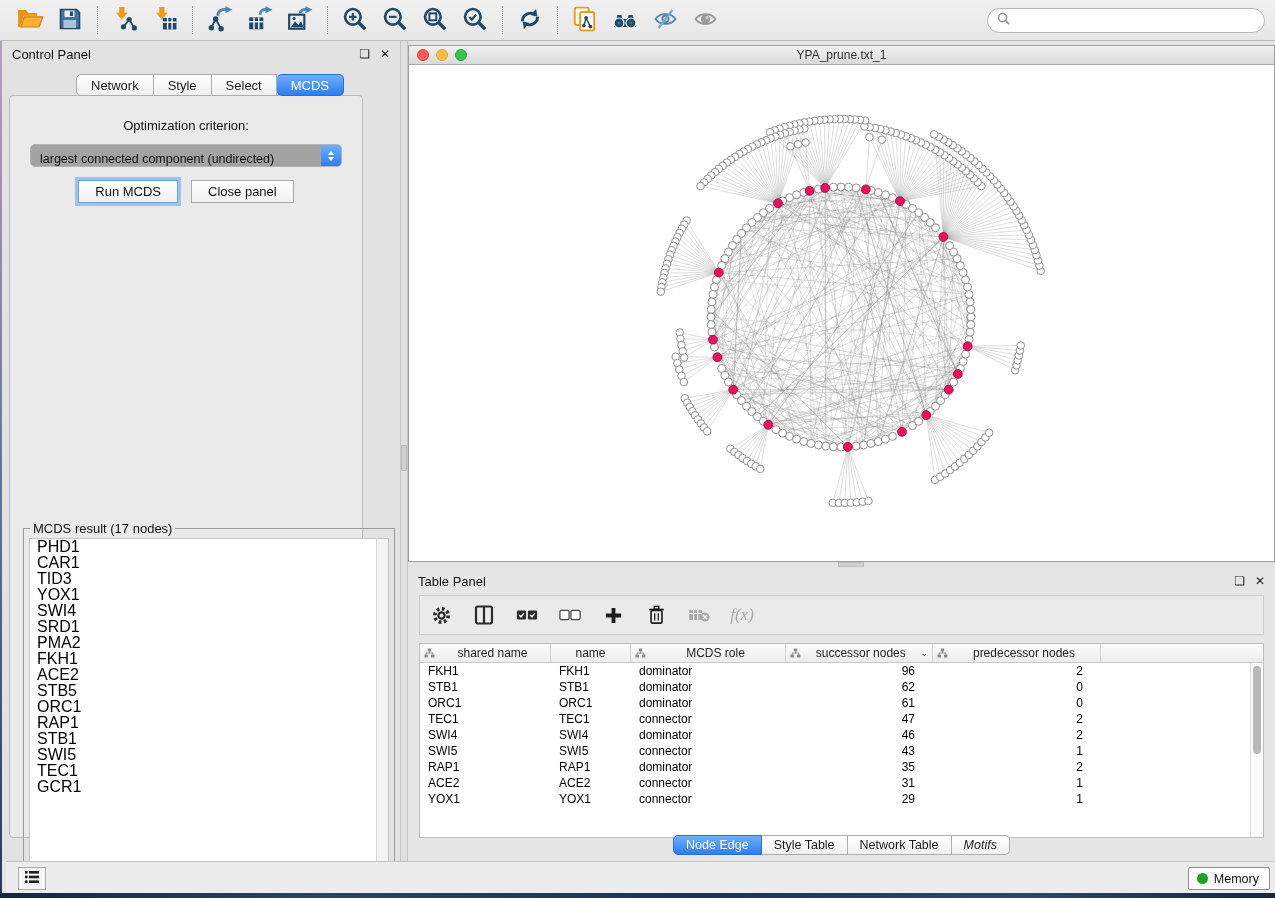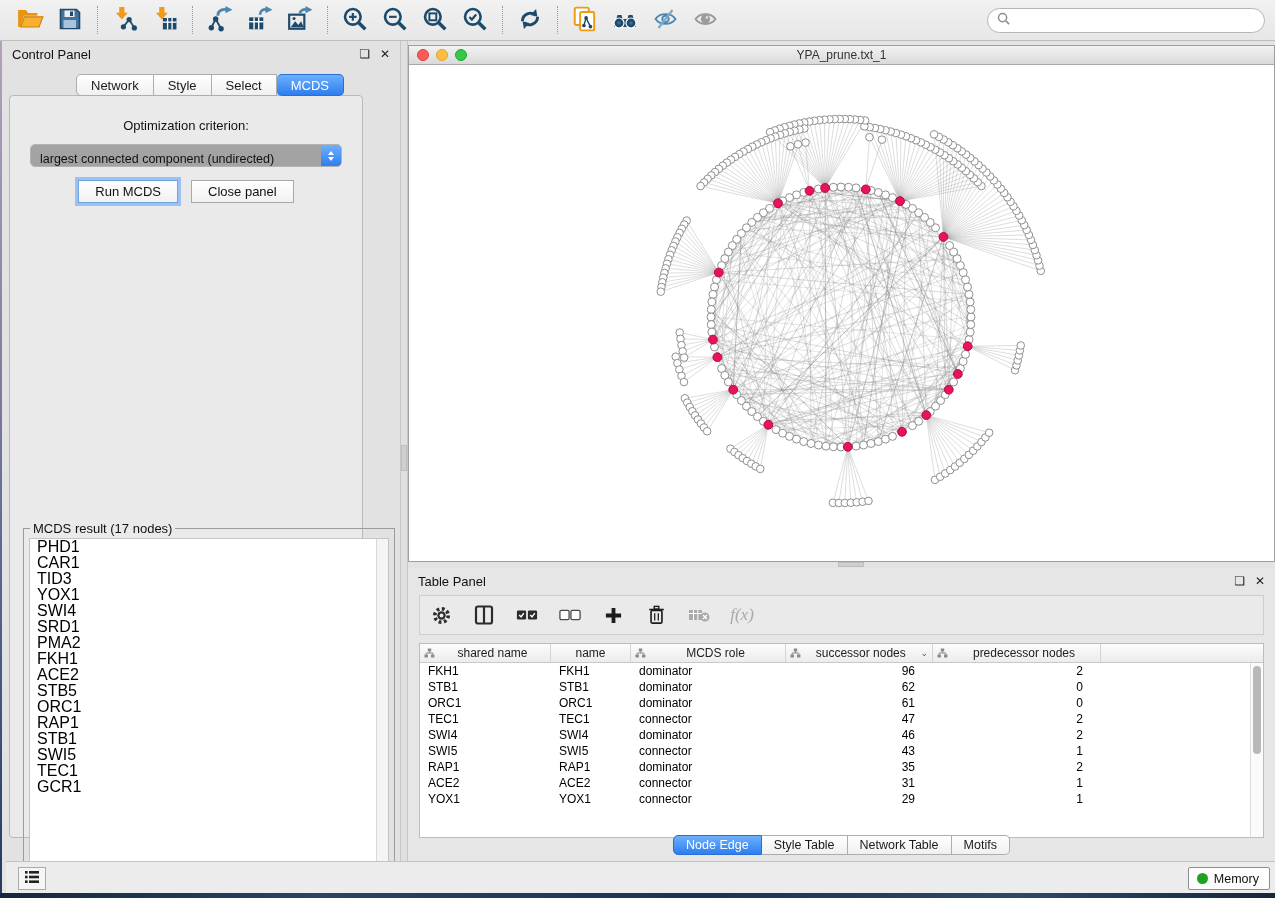--- a/index.html
+++ b/index.html
@@ -124,21 +124,21 @@
   .g-cell.txt { padding-left:8px; }
   .g-cell.num { text-align:right; padding-right:18px; }
   .grid-vscroll { position:absolute; right:0; top:19px; width:13px; bottom:0; background:#fbfbfb; border-left:1px solid #ddd; }
   .grid-vscroll .thumb { position:absolute; left:2px; top:3px; width:8px; height:88px; background:#b8b8b8; border-radius:5px; }
   .tp-tabs { position:absolute; left:0; right:0; top:267px; display:flex; justify-content:center; }
   .tp-tab {
     height:20px; padding:0 12px; background:linear-gradient(#ffffff,#f0f0f0);
     border:1px solid #adadad; border-left:none; font-size:12.5px; display:flex; align-items:center; color:#1a1a1a;
   }
   .tp-tab:first-child { border-left:1px solid #adadad; border-radius:5px 0 0 5px; }
-  .tp-tab:last-child { border-radius:0 5px 5px 0; }
+  .tp-tab:last-child { border-radius:0 5px 5px 0;font-style:italic; }
   .tp-tab.active { background:linear-gradient(#6cb0fd,#2e7ef0); color:#fff; border-color:#2a6fd4; }
 
   
   .status-bar { position:absolute; left:6px; top:861px; width:1275px; height:32px;
     background:#ececec; border-top:1px solid #c3c3c3; }
   .list-btn { position:absolute; left:12px; top:5px; width:28px; height:23px;
     background:#f6f6f6; border:1px solid #ababab; display:flex; align-items:center; justify-content:center; }
   .memory-btn { position:absolute; right:11px; top:5px; height:23px; padding:0 10px 0 8px;
     background:#fdfdfd; border:1px solid #8f8f8f; border-radius:2px;
     display:flex; align-items:center; gap:6px; font-size:12.5px; color:#111; }

